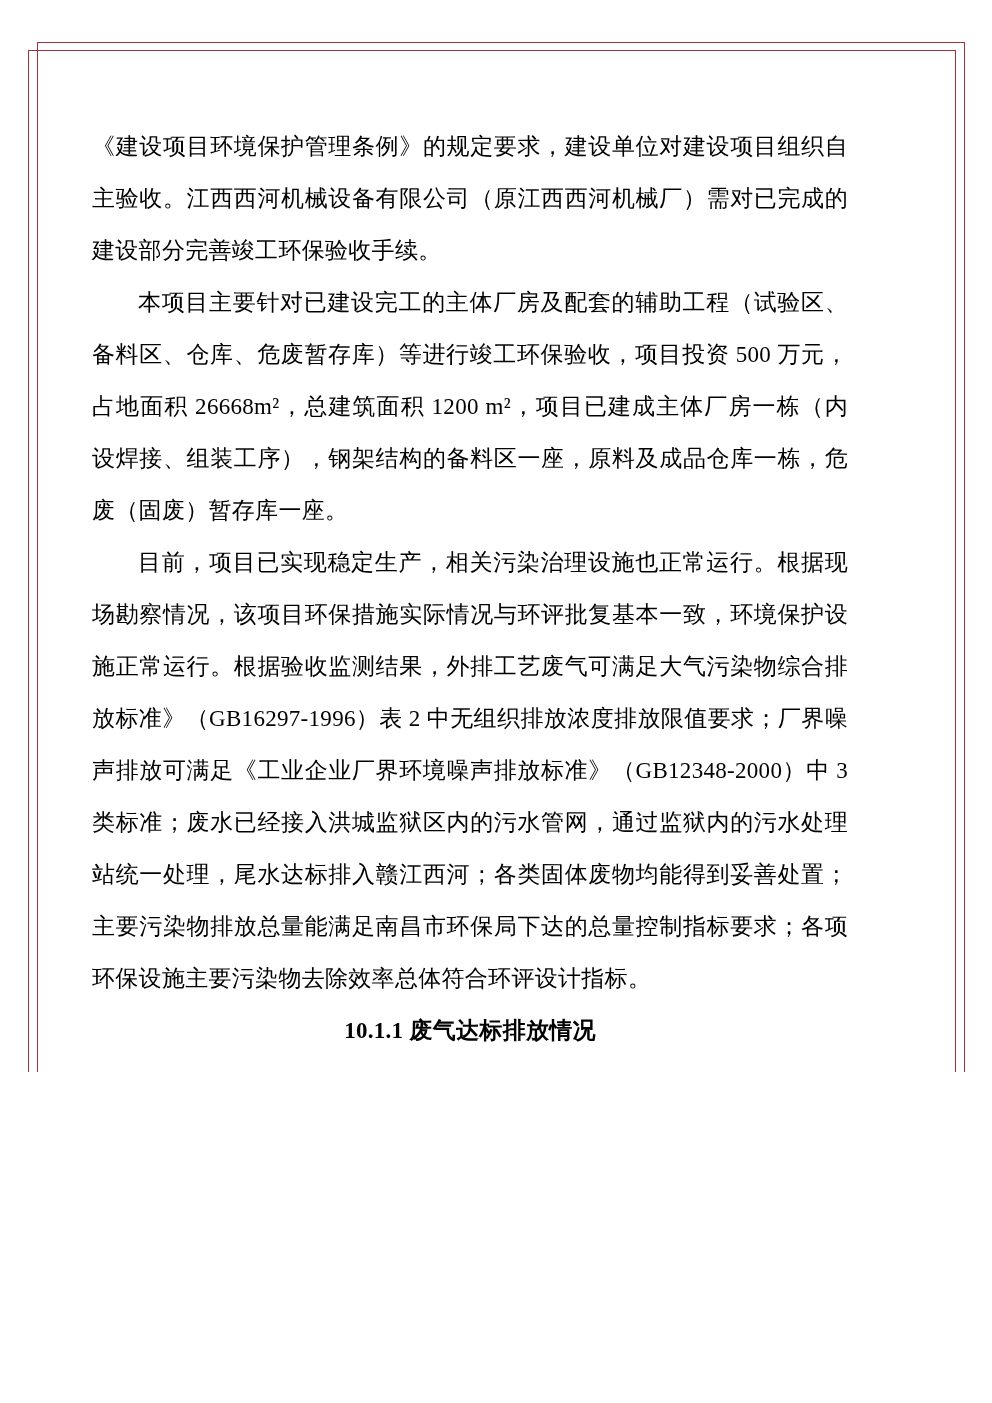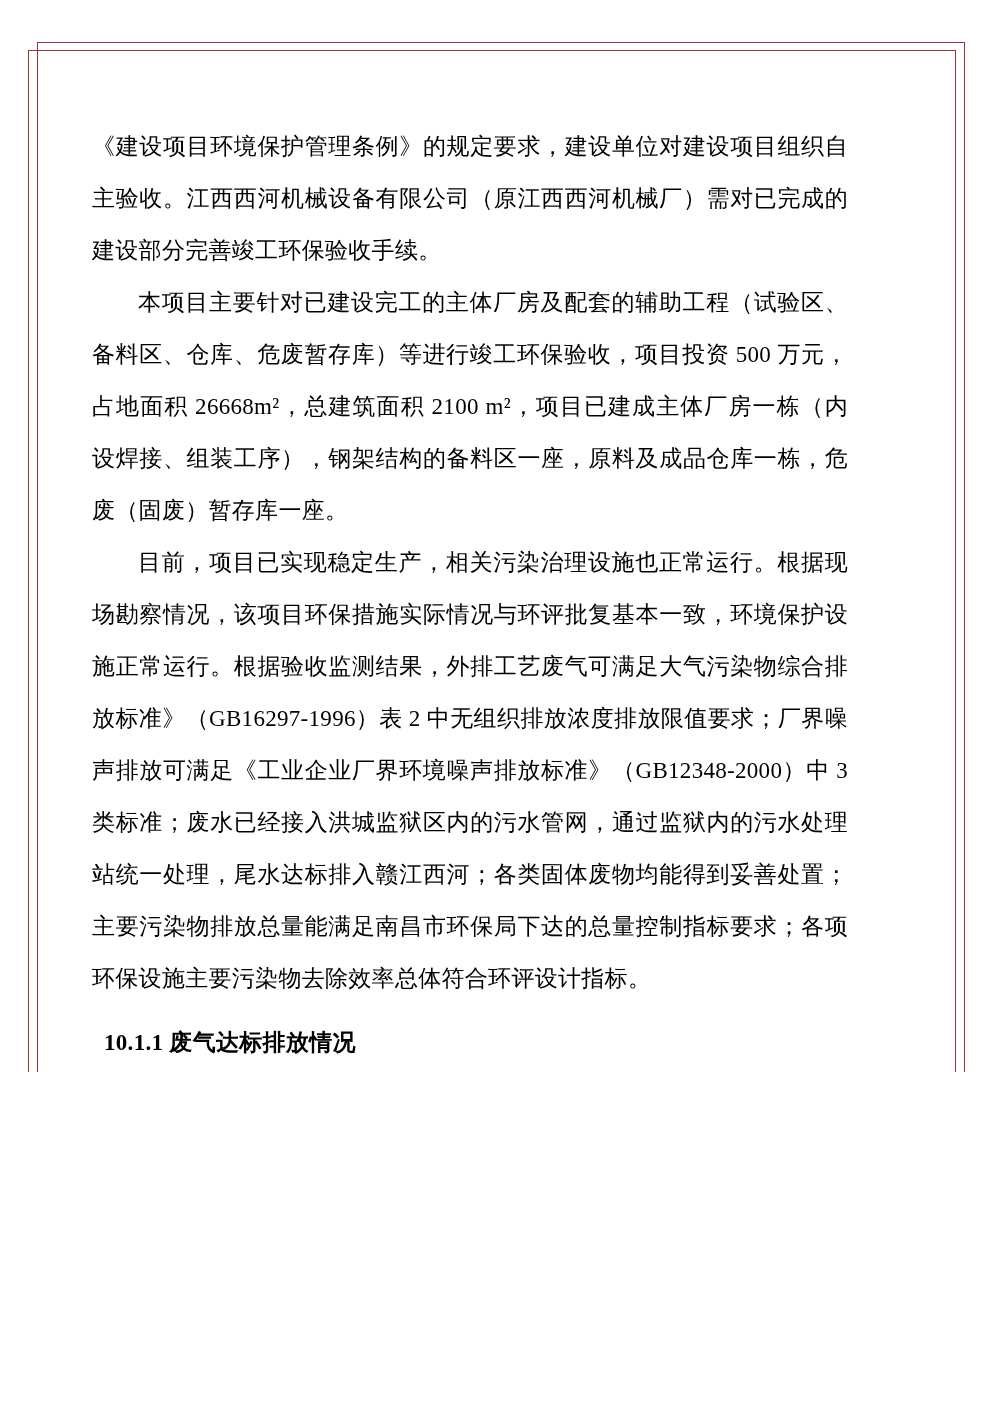--- a/index.html
+++ b/index.html
@@ -42,26 +42,26 @@
     text-justify: inter-character;
     letter-spacing: 0.3px;
   }
   p.para {
     margin: 0;
     padding: 0;
     text-indent: 2em;
   }
   p.para.no-indent { text-indent: 0; }
   h3.section-heading {
-    margin: 12px;
+    margin: 0;
     padding: 0;
     font-size: 23px;
     line-height: 52px;
     font-weight: bold;
-    text-align: left;
+    text-align: center;
     letter-spacing: 0.3px;
   }
   .page-number {
     position: absolute;
     left: 92px;
     top: 1291px;
     width: 756px;
     text-align: center;
     font-size: 20px;
     line-height: 26px;
@@ -71,20 +71,20 @@
 </head>
 <body>
 
 <div class="page">
 
   <div class="border-rect outer"></div>
   <div class="border-rect inner"></div>
 
   <div class="content">
     <p class="para no-indent">《建设项目环境保护管理条例》的规定要求，建设单位对建设项目组织自主验收。江西西河机械设备有限公司（原江西西河机械厂）需对已完成的建设部分完善竣工环保验收手续。</p>
-    <p class="para">本项目主要针对已建设完工的主体厂房及配套的辅助工程（试验区、备料区、仓库、危废暂存库）等进行竣工环保验收，项目投资 500 万元，占地面积 26668m²，总建筑面积 2100 m²，项目已建成主体厂房一栋（内设焊接、组装工序），钢架结构的备料区一座，原料及成品仓库一栋，危废（固废）暂存库一座。</p>
+    <p class="para">本项目主要针对已建设完工的主体厂房及配套的辅助工程（试验区、备料区、仓库、危废暂存库）等进行竣工环保验收，项目投资 500 万元，占地面积 26668m²，总建筑面积 1200 m²，项目已建成主体厂房一栋（内设焊接、组装工序），钢架结构的备料区一座，原料及成品仓库一栋，危废（固废）暂存库一座。</p>
     <p class="para">目前，项目已实现稳定生产，相关污染治理设施也正常运行。根据现场勘察情况，该项目环保措施实际情况与环评批复基本一致，环境保护设施正常运行。根据验收监测结果，外排工艺废气可满足大气污染物综合排放标准》（GB16297-1996）表 2 中无组织排放浓度排放限值要求；厂界噪声排放可满足《工业企业厂界环境噪声排放标准》（GB12348-2000）中 3 类标准；废水已经接入洪城监狱区内的污水管网，通过监狱内的污水处理站统一处理，尾水达标排入赣江西河；各类固体废物均能得到妥善处置；主要污染物排放总量能满足南昌市环保局下达的总量控制指标要求；各项环保设施主要污染物去除效率总体符合环评设计指标。</p>
     <h3 class="section-heading">10.1.1 废气达标排放情况</h3>
   </div>
 
   <div class="page-number">44</div>
 
 </div>
 
 </body></html>

